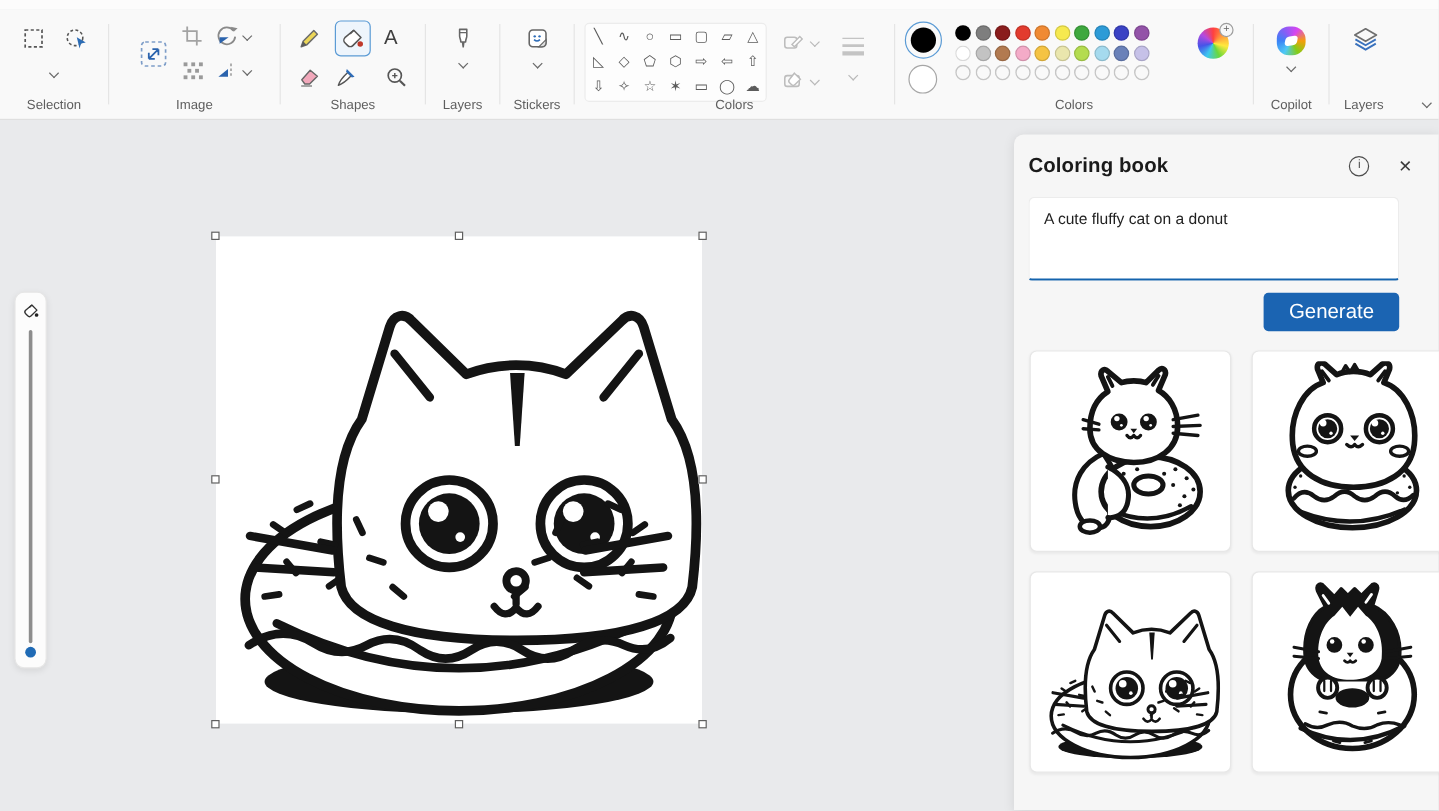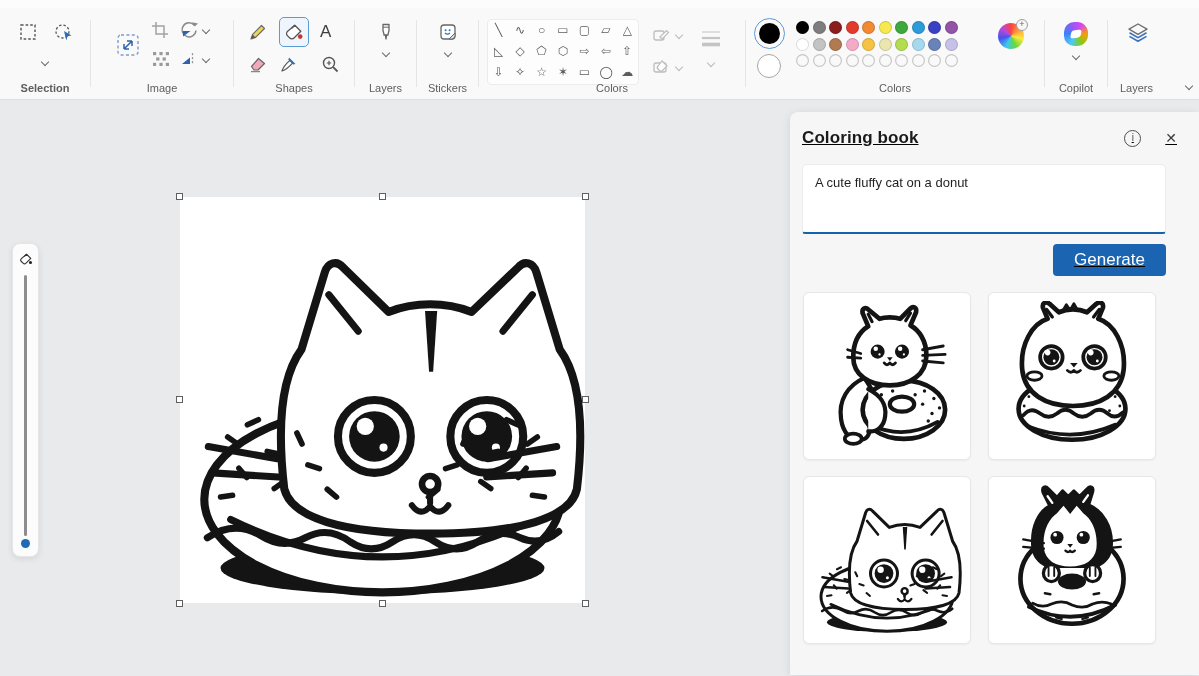--- a/index.html
+++ b/index.html
@@ -9,21 +9,21 @@
   
   .titlebar-strip { height:8px; background:#fcfcfc; }
   .ribbon { height:92px; background:#f9f9f9; border-bottom:1px solid #dfdfdf; display:flex; align-items:stretch; }
   .group { position:relative; flex:0 0 auto; }
   .glabel { position:absolute; bottom:5px; left:0; width:100%; text-align:center; font-size:11px; color:#5e5e5e; }
   .vsep { width:1px; background:#e5e5e5; margin:12px 0; flex:0 0 auto; }
   .chev { width:6px; height:6px; border-right:1.4px solid #6a6a6a; border-bottom:1.4px solid #6a6a6a; transform:rotate(45deg); display:inline-block; }
   .chev.dim { border-color:#b9b9b9; }
   .icon20 { width:20px; height:20px; display:inline-block; }
 
-  .g-selection { width:90px;font-weight:bold; }
+  .g-selection { width:90px; }
   .sel-icons { display:flex; gap:15px; justify-content:center; margin-top:14px; }
   .sel-chev { text-align:center; margin-top:9px; }
 
   .g-image { width:142px; }
   .img-grid { display:grid; grid-template-columns:auto auto auto; column-gap:9px; row-gap:9px; justify-content:center; align-items:center; margin-top:12px; }
   .with-chev { display:flex; align-items:center; gap:4px; }
   .resize-cell { grid-row:1 / 3; }
 
   .g-tools { width:120px; }
   .tools-grid { display:grid; grid-template-columns:auto auto auto; column-gap:11px; row-gap:7px; justify-content:center; align-items:center; margin-top:9px; }
@@ -71,21 +71,21 @@
   .slider-thumb { width:9px; height:9px; border-radius:50%; background:#1f6ab5; margin-bottom:8px; flex:0 0 auto; }
 
   .canvas-sel { position:absolute; left:180px; top:97px; width:405px; height:406px; background:#fff; }
   .canvas-sel svg { position:absolute; inset:0; width:100%; height:100%; }
   .h { position:absolute; width:7px; height:7px; background:#fff; border:1px solid #5f5f5f; z-index:3; }
   .h-nw{left:-4px;top:-4px} .h-n{left:calc(50% - 4px);top:-4px} .h-ne{right:-4px;top:-4px}
   .h-w{left:-4px;top:calc(50% - 4px)} .h-e{right:-4px;top:calc(50% - 4px)}
   .h-sw{left:-4px;bottom:-4px} .h-s{left:calc(50% - 4px);bottom:-4px} .h-se{right:-4px;bottom:-4px}
 
   
-  .panel { position:absolute; right:0; top:12px; bottom:0; width:409px; background:#f6f6f6; border-radius:8px 0 0 0; box-shadow:0 2px 10px rgba(0,0,0,.10);text-decoration:underline; }
+  .panel { position:absolute; right:0; top:12px; bottom:0; width:354px; background:#f6f6f6; border-radius:8px 0 0 0; box-shadow:0 2px 10px rgba(0,0,0,.10); }
   .panel-head { display:flex; align-items:center; padding:16px 22px 0 12px; }
   .panel-title { flex:1; font-size:17px; font-weight:700; color:#1a1a1a; letter-spacing:.1px; }
   .info-btn { width:17px; height:17px; border:1.4px solid #4d4d4d; border-radius:50%; font-size:10px; line-height:14px; text-align:center; color:#4d4d4d; margin-right:24px; }
   .close-btn { font-size:14px; color:#3c3c3c; }
   .prompt-card { margin:16px 33px 0 12px; height:70px; background:#fff; border:1px solid #ececec; border-bottom:2px solid var(--focus-underline,#1463ad); border-radius:5px 5px 3px 3px; }
   .prompt-card textarea { width:100%; height:100%; border:none; outline:none; resize:none; background:transparent; padding:10px 12px; font:13px "Liberation Sans","DejaVu Sans",sans-serif; color:#1f1f1f; }
   .gen-row { display:flex; justify-content:flex-end; margin:10px 33px 0 0; }
   .gen-btn { background:var(--generate-button,#1b64b2); color:#fff; font-size:17px; font-family:inherit; padding:6px 21px; border:none; border-radius:4px; }
   .results { display:grid; grid-template-columns:168px 168px; gap:16px 17px; margin:16px 0 0 13px; }
   .card { width:168px; height:168px; background:#fff; border:1px solid #e7e7e7; border-radius:6px; box-shadow:0 1px 2px rgba(0,0,0,.05); display:flex; align-items:center; justify-content:center; }

